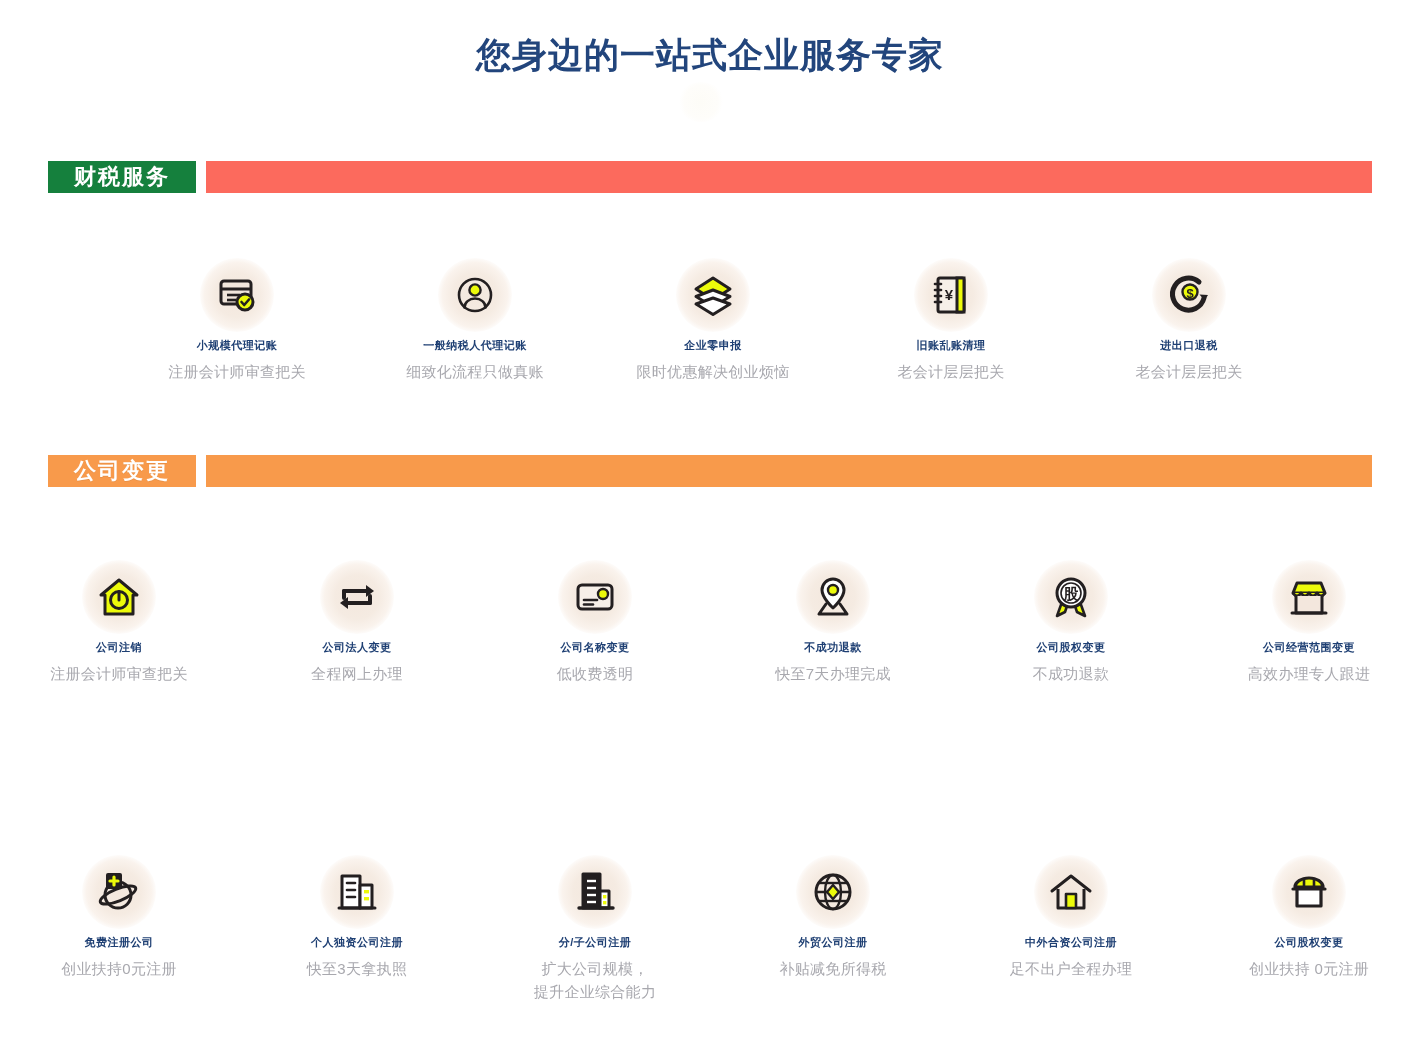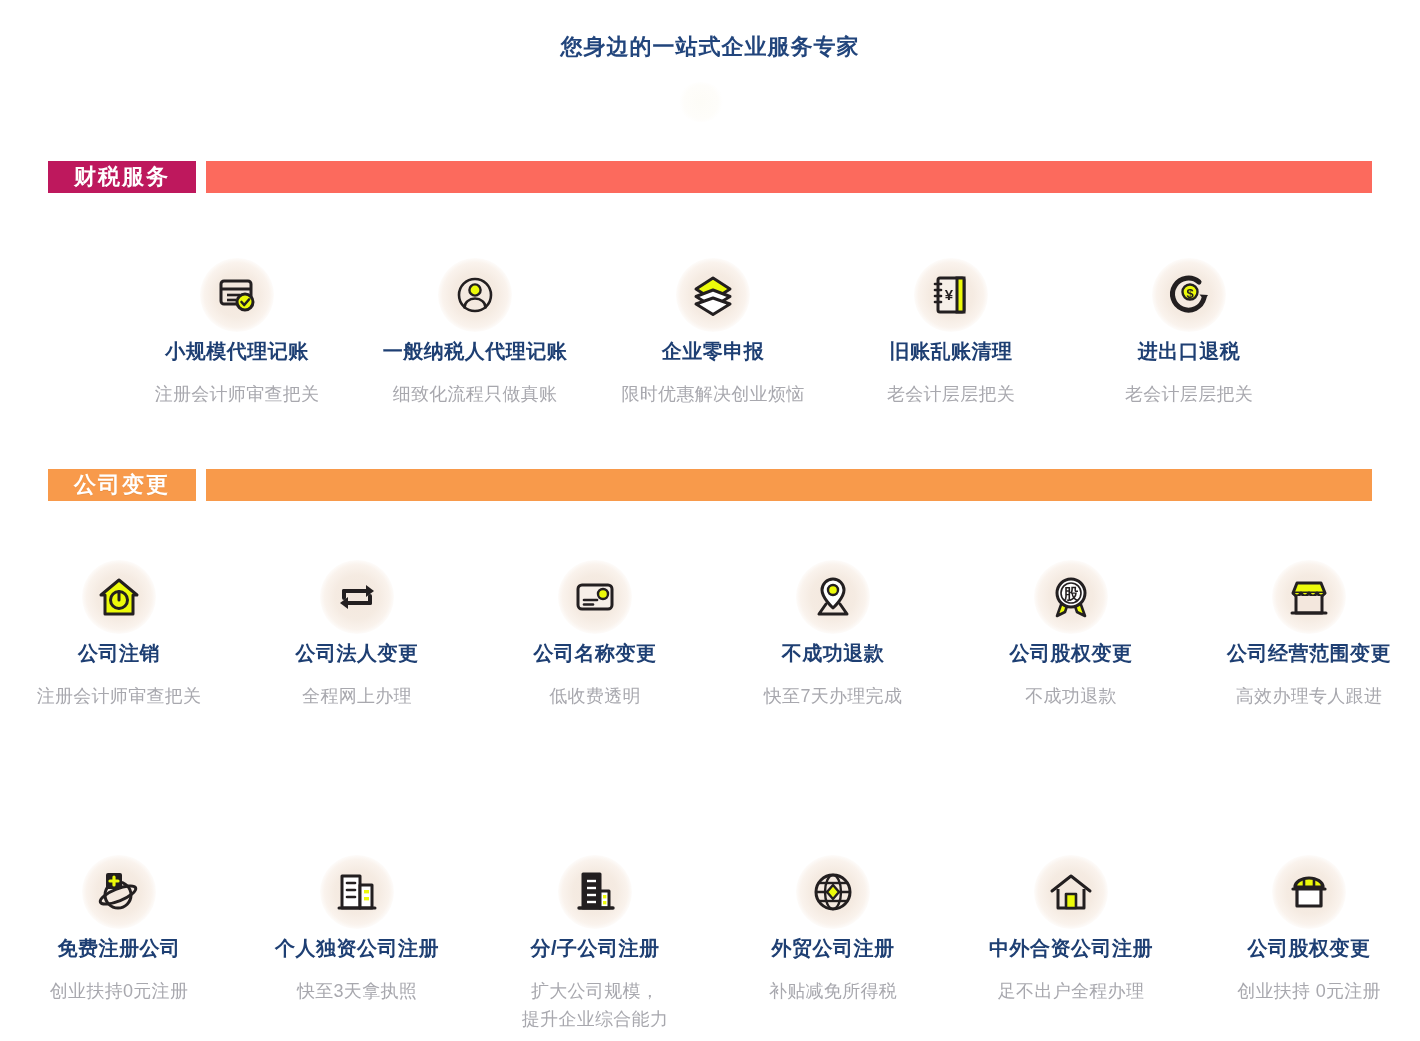--- a/index.html
+++ b/index.html
@@ -10,21 +10,21 @@
     font-family: "Liberation Sans", "DejaVu Sans", sans-serif;
     overflow: hidden;
   }
   .page { position: relative; width: 1420px; height: 1041px; }
 
   
   .page-title {
     position: absolute;
     top: 32px; left: 0; width: 1420px;
     text-align: center;
-    font-size: 22px;
+    font-size: 35px;
     font-weight: bold;
     letter-spacing: 1px;
     color: #22457c;
   }
   .title-deco {
     position: absolute;
     top: 82px; left: 678px;
     width: 46px; height: 40px;
     border-radius: 50%;
     background: radial-gradient(circle, #fdfcf7 0%, #fefdfa 55%, rgba(255,255,255,0) 72%);
@@ -82,47 +82,47 @@
     align-items: center;
     justify-content: center;
     border-radius: 50%;
     background: radial-gradient(circle,
                 #f3e7dd 0%, #f5ebe2 42%, #faf3ed 62%, rgba(255,255,255,0) 74%);
     margin-bottom: 6px;
   }
   .icon-holder svg { display: block; }
 
   .cell-title {
-    font-size: 20px;
+    font-size: 11px;
     font-weight: bold;
     color: #1e3f73;
     line-height: 1.35;
     letter-spacing: 0.5px;
     white-space: nowrap;
   }
   .cell-sub {
-    margin-top: 16px;
-    font-size: 18px;
+    margin-top: 7px;
+    font-size: 15px;
     color: #a8a8ae;
     line-height: 1.55;
     letter-spacing: 0.3px;
   }
   .cell-sub span { display: block; }
 </style>
 </head>
 <body>
 
 <div class="page">
 
   <div class="page-title">您身边的一站式企业服务专家</div>
   <div class="title-deco"></div>
 
   <div class="section" style="top:161px">
     <div class="bar-wrap">
-      <div class="bar-label" style="background:#be185d">财税服务</div>
+      <div class="bar-label" style="background:#15803d">财税服务</div>
       <div class="bar-gap"></div>
       <div class="bar-rest" style="background:#fc6a5d"></div>
     </div>
   </div>
 
   <div class="row" style="top:258px">
     <div class="row-inner" style="padding-left:6px">
 
       <div class="cell">
         <div class="icon-holder">
@@ -198,21 +198,21 @@
         </div>
         <div class="cell-title">进出口退税</div>
         <div class="cell-sub">
             <span>老会计层层把关</span>
           </div>
       </div>
 
     </div>
   </div>
 
-  <div class="section" style="top:469px">
+  <div class="section" style="top:455px">
     <div class="bar-wrap">
       <div class="bar-label" style="background:#f89a4b">公司变更</div>
       <div class="bar-gap"></div>
       <div class="bar-rest" style="background:#f89a4b"></div>
     </div>
   </div>
 
   <div class="row" style="top:560px">
     <div class="row-inner">
 

